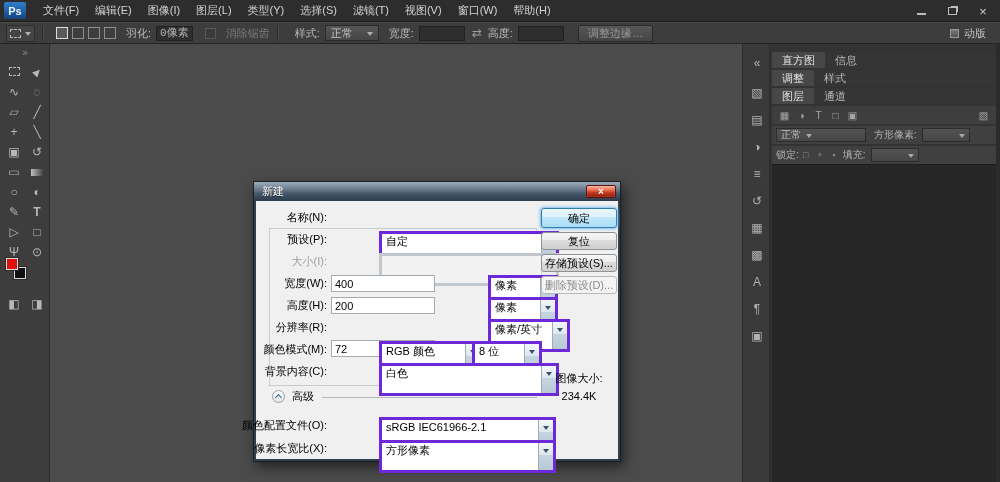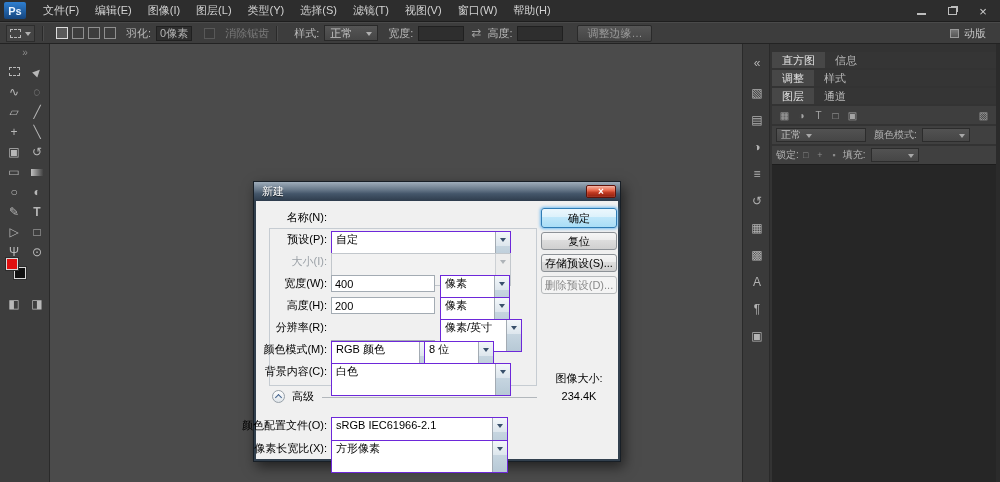--- a/index.html
+++ b/index.html
@@ -28,21 +28,21 @@
   .ob-label { margin-left:10px; white-space:nowrap; }
   .ob-label.dim { color:#7b7b7b; }
   .sep { width:1px; height:15px; background:#2a2a2a; margin:0 7px; box-shadow:1px 0 0 #4c4c4c; }
   .toolpreset { display:flex; align-items:center; margin-left:6px; padding:2px 3px; border:1px solid #2d2d2d; background:#444; }
   .dashedbox { display:inline-block; width:11px; height:9px; border:1px dashed #b9b9b9; }
   .dtri { width:0; height:0; border:3px solid transparent; border-top:4px solid #b0b0b0; margin-left:4px; margin-top:4px; }
   .selmode { display:flex; gap:4px; margin-left:6px; }
   .sq { width:12px; height:12px; border:1px solid #8f8f8f; }
   .sq.on { border-color:#ddd; background:#5a5a5a; }
   .darkinput { background:#2e2e2e; border:1px solid #202020; height:15px; line-height:13px;
-    padding:0 3px; color:#b5b5b5; margin-left:5px; min-width:34px; }
+    padding:0 3px; color:#b5b5b5; margin-left:5px; min-width:34px;font-family:Liberation Mono, monospace; }
   .chk { width:11px; height:11px; background:#3a3a3a; border:1px solid #585858; margin-left:12px; }
   .darkcombo { margin-left:5px; background:linear-gradient(#555,#464646); border:1px solid #292929;
     height:16px; display:flex; align-items:center; padding:0 5px; color:#c5c5c5; min-width:54px; }
   .swapic { margin-left:7px; color:#9d9d9d; font-size:12px; }
   .obtn { margin-left:14px; background:linear-gradient(#565656,#454545); border:1px solid #2a2a2a;
     border-radius:2px; height:17px; line-height:15px; padding:0 9px; color:#999; }
   .workspace { margin-left:auto; margin-right:14px; display:flex; align-items:center; color:#c3c3c3; }
   .wsicon { width:9px; height:9px; border:1px solid #9a9a9a; background:linear-gradient(#777,#555); margin-right:5px; }
   
   .toolbar { position:absolute; left:0; top:44px; width:50px; height:438px;
@@ -89,21 +89,21 @@
     text-shadow:0 1px 1px rgba(0,0,0,.65); }
   .dlg-close { position:absolute; right:4px; top:3px; width:30px; height:13px; border-radius:2px;
     background:linear-gradient(#f5b3a3,#e8684c 40%,#c03a22 60%,#8f1f0e); border:1px solid #5f130a;
     color:#fff; text-align:center; line-height:11px; font-size:10px; font-weight:bold;
     box-shadow:inset 0 0 1px rgba(255,255,255,.8); }
   .dlg-body { position:absolute; left:2px; right:2px; top:19px; bottom:2px; background:#f0f0f0; }
   .dl { position:absolute; right:291px; white-space:nowrap; line-height:17px; color:#000; }
   .dl.dim { color:#9aa0a6; }
   .tin { position:absolute; height:17px; border:1px solid #a3abb3; background:#fff;
     font-family:"Liberation Sans",sans-serif; font-size:11px; padding:0 3px; color:#000; }
-  .combo { position:absolute; height:33px; background:#fff; border:1px solid #6d28d9; }
+  .combo { position:absolute; height:33px; background:#fff; border:3px solid #6d28d9;margin-left:48px; }
   .cval { position:absolute; left:4px; top:0; line-height:15px; color:#000; white-space:nowrap; }
   .carw { position:absolute; top:0; right:0; bottom:0; width:15px;
     background:linear-gradient(#f3f7fa,#dde6ed 45%,#c6d5e0 46%,#b7c9d6);
     border-left:1px solid #a3abb3; display:flex; align-items:flex-start; justify-content:center; }
   .ctri { width:0; height:0; border:3px solid transparent; border-top:4px solid #39506b; margin-top:6px; }
   .combo.dis { background:#f2f2f2; border-color:#c2c7cc; }
   .combo.dis .carw { background:#ededed; border-left-color:#cdd1d5; }
   .combo.dis .ctri { border-top-color:#aeb3b8; }
   .btn { position:absolute; left:285px; width:76px; height:18px; line-height:16px; text-align:center;
     background:linear-gradient(#f6f6f6,#ececec 45%,#dddddd 46%,#d0d0d0);
@@ -254,21 +254,21 @@
     <span class="ficon">□</span>
     <span class="ficon">▣</span>
     <span class="ficon" style="margin-left:auto;margin-right:4px">▧</span>
   </div>
 
   <div class="prow" style="top:126px">
     <div class="pcombo" style="width:90px;margin-left:4px">
       <span>正常</span>
       <span class="ptri"></span>
     </div>
-    <span class="plabel">颜色模式:</span>
+    <span class="plabel">方形像素:</span>
     <div class="pcombo" style="width:48px">
       <span class="ptri" style="margin-left:auto"></span>
     </div>
   </div>
 
   <div class="prow" style="top:146px">
     <span class="plabel" style="margin-left:4px">锁定:</span>
     <span class="lockic">□</span>
     <span class="lockic">+</span>
     <span class="lockic">▪</span>

